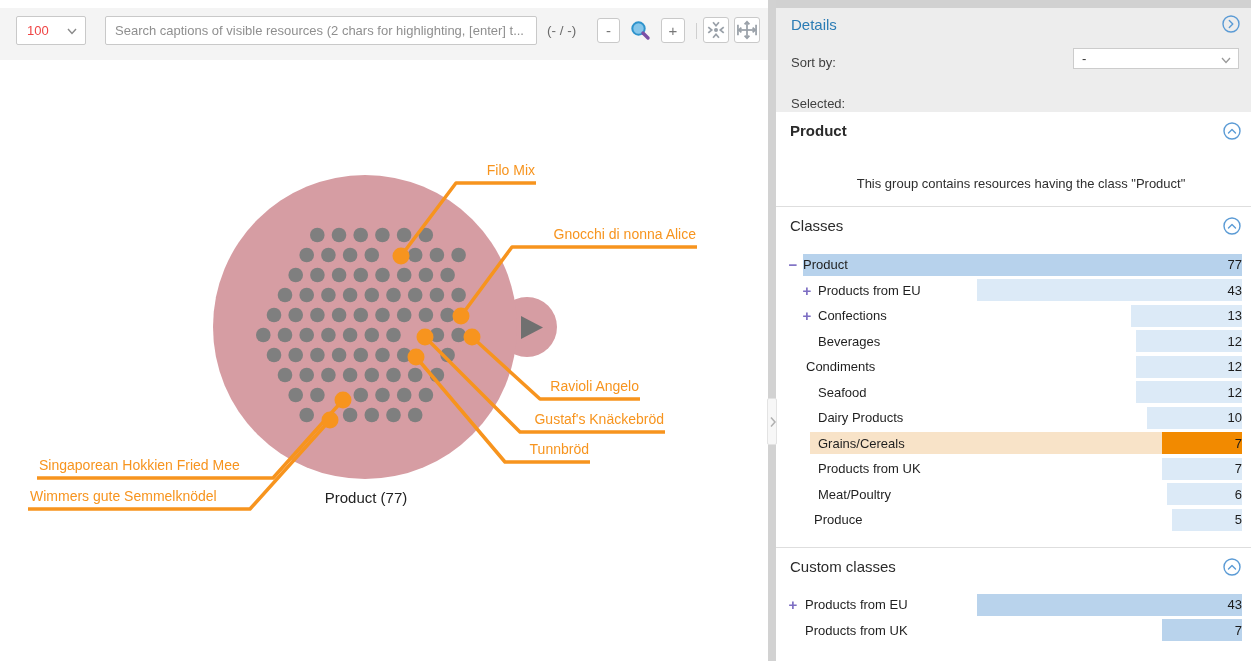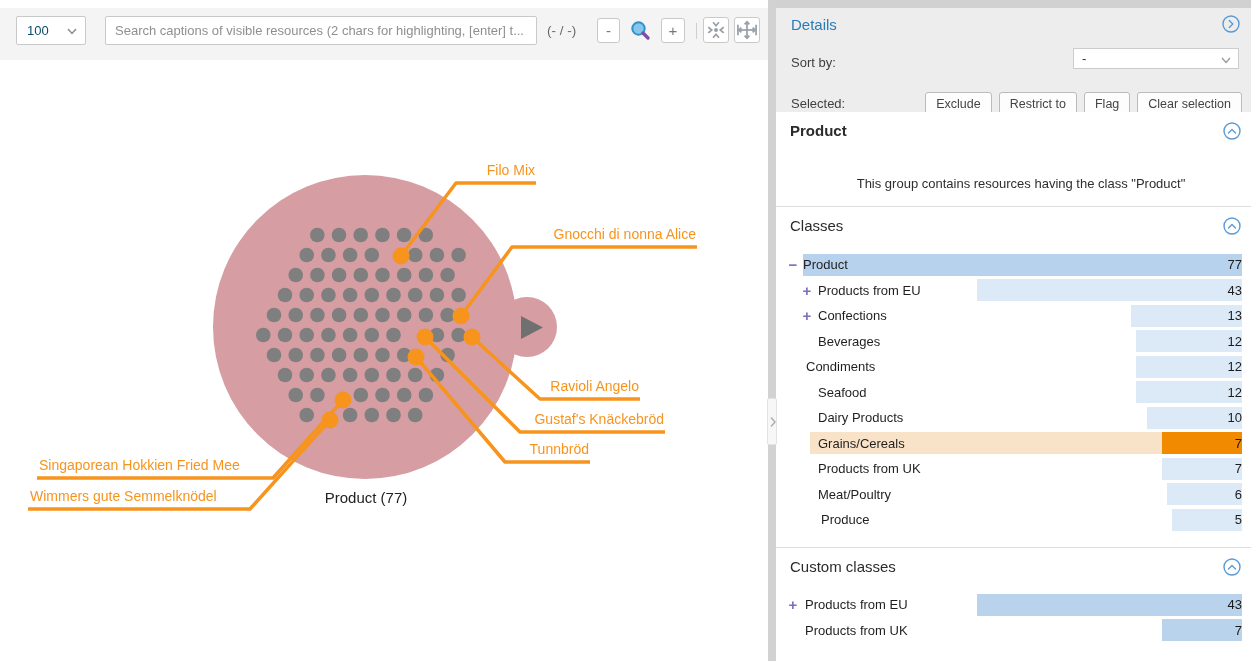--- a/index.html
+++ b/index.html
@@ -4,21 +4,21 @@
 <style>
   html,body{margin:0;padding:0;background:#fff;}
   #app{position:relative;width:1251px;height:661px;overflow:hidden;
        font-family:"Liberation Sans",sans-serif;background:#fff;}
   .topstrip{position:absolute;left:0;top:0;width:1251px;height:8px;background:#D1D1D1;}
 
   
   .toolbar{position:absolute;left:0;top:8px;width:768px;height:52px;background:#F4F4F4;z-index:5;}
   .zoomsel{position:absolute;left:16px;top:8px;width:70px;height:29px;background:#fff;
            border:1px solid #C9C9C9;border-radius:2px;box-sizing:border-box;cursor:pointer;}
-  .zoomsel .val{position:absolute;left:10px;top:0;line-height:27px;font-size:13px;color:#0c4a6e;}
+  .zoomsel .val{position:absolute;left:10px;top:0;line-height:27px;font-size:13px;color:#ef4444;}
   .zoomsel .chev{position:absolute;right:7px;top:6px;}
   .searchbox{position:absolute;left:105px;top:8px;width:432px;height:29px;box-sizing:border-box;
              border:1px solid #C9C9C9;border-radius:2px;background:#fff;padding:0 9px;
              font-family:"Liberation Sans",sans-serif;font-size:13px;color:#333;}
   .searchbox::placeholder{color:#8F8F8F;}
   .counter{position:absolute;left:547px;top:8px;height:29px;line-height:29px;font-size:13.5px;color:#6B6B6B;}
   .tbtn{position:absolute;top:10px;height:25px;background:#fff;border:1px solid #C9C9C9;border-radius:3px;
         box-sizing:border-box;color:#777;font-size:15px;text-align:center;line-height:22px;cursor:pointer;padding:0;}
   .tbtn.minus{left:597px;width:23px;}
   .tbtn.plus{left:661px;width:24px;}
@@ -250,26 +250,20 @@
       <div class="plabel" style="top:47px">Sort by:</div>
       <div class="sortsel">
         <span class="val">-</span>
         <span class="chev">
           <svg width="12" height="12">
               <path d="M2 4 L6 8.5 L10 4" fill="none" stroke="#9A9A9A" stroke-width="1.3"></path>
             </svg>
         </span>
       </div>
       <div class="plabel" style="top:88px">Selected:</div>
-      <div class="selbtns">
-        <button>Exclude</button>
-        <button>Restrict to</button>
-        <button>Flag</button>
-        <button>Clear selection</button>
-      </div>
     </div>
 
     <div class="pwhite">
       <div class="sec sec-product b">
         <h3 class="bold">Product</h3>
         <button class="circbtn">
           <svg width="18" height="18">
             <circle cx="9" cy="9" r="8" fill="none" stroke="#5B9BD5" stroke-width="1.4"></circle>
             <path d="M5.5 11 L9 7.5 L12.5 11" fill="none" stroke="#5B9BD5" stroke-width="1.4" stroke-linecap="round" stroke-linejoin="round"></path>
           </svg>
@@ -356,21 +350,21 @@
               <div class="rowbox" style="left: 34px;">
                 <div class="bar" style="width: 75px; background: rgb(220, 234, 247);"></div>
               </div>
               <span class="clabel" style="left: 42px;">Meat/Poultry</span>
               <span class="cnum">6</span>
             </div>
             <div class="crow">
               <div class="rowbox" style="left: 34px;">
                 <div class="bar" style="width: 70px; background: rgb(220, 234, 247);"></div>
               </div>
-              <span class="clabel" style="left: 45px;">Produce</span>
+              <span class="clabel" style="left: 38px;">Produce</span>
               <span class="cnum">5</span>
             </div>
           </div>
       </div>
 
       <div class="sec">
         <h3>Custom classes</h3>
         <button class="circbtn">
           <svg width="18" height="18">
             <circle cx="9" cy="9" r="8" fill="none" stroke="#5B9BD5" stroke-width="1.4"></circle>

